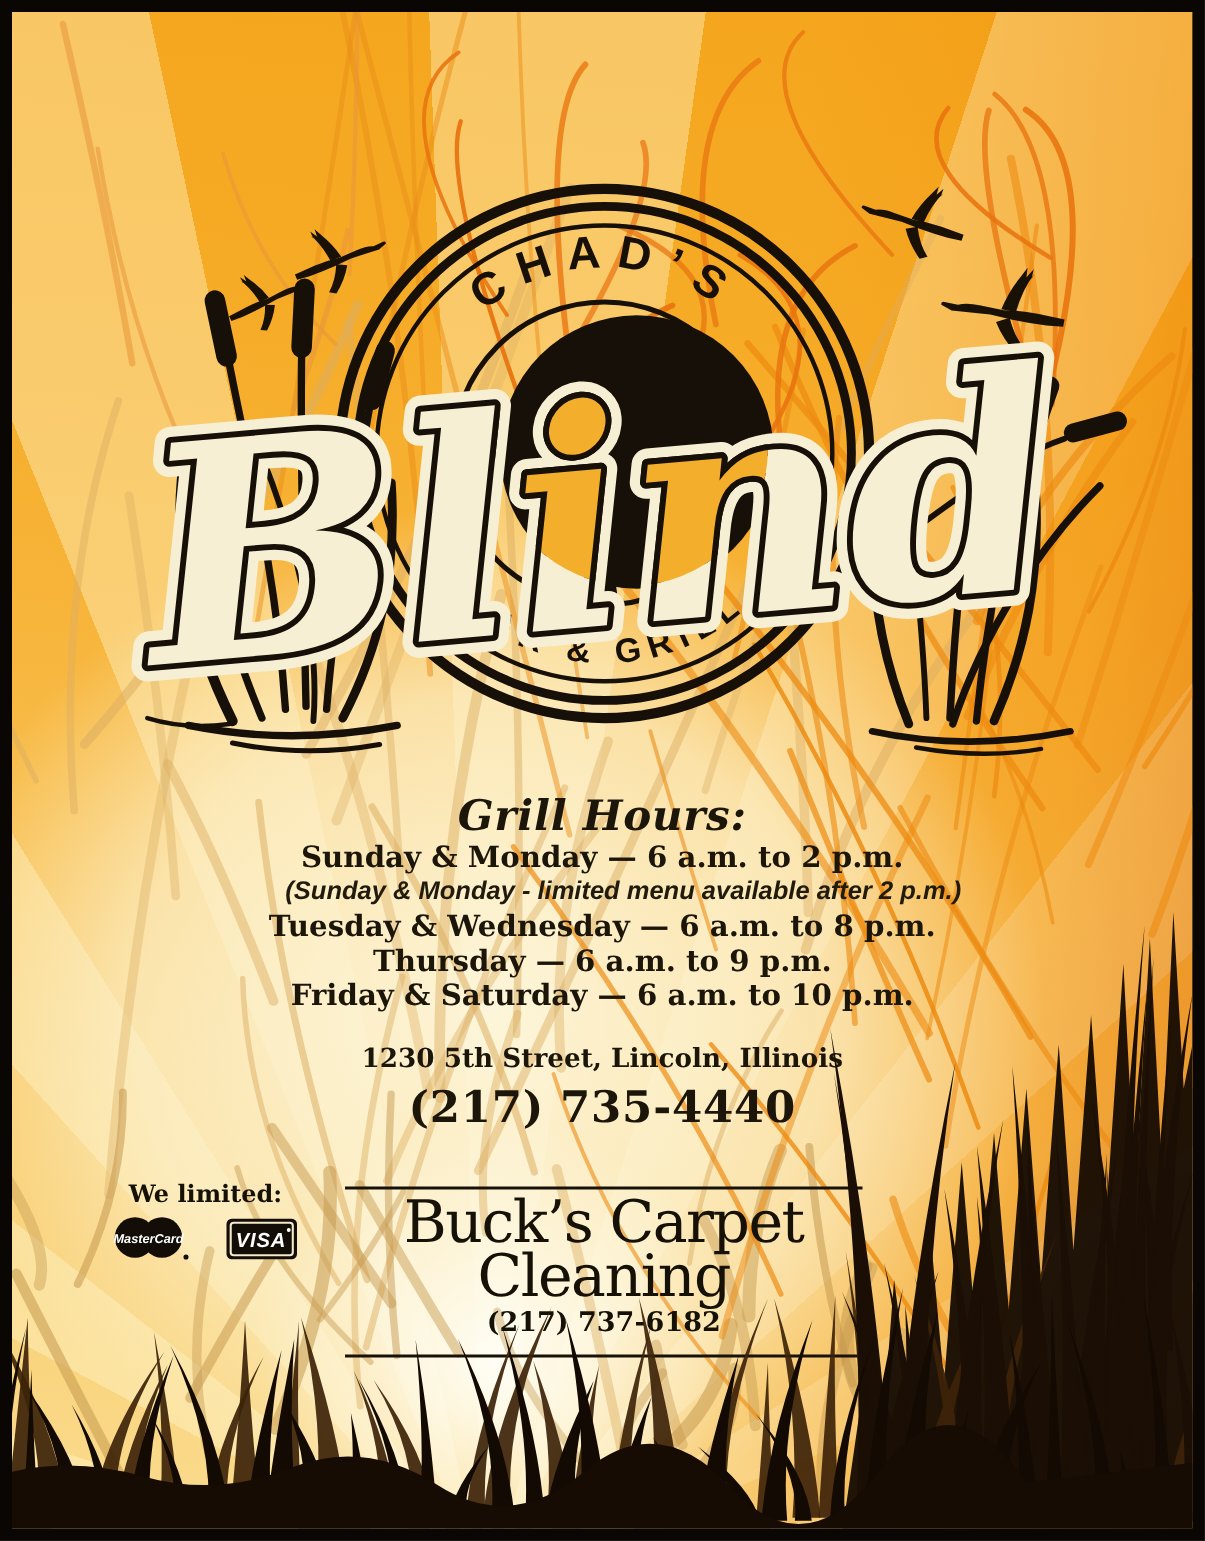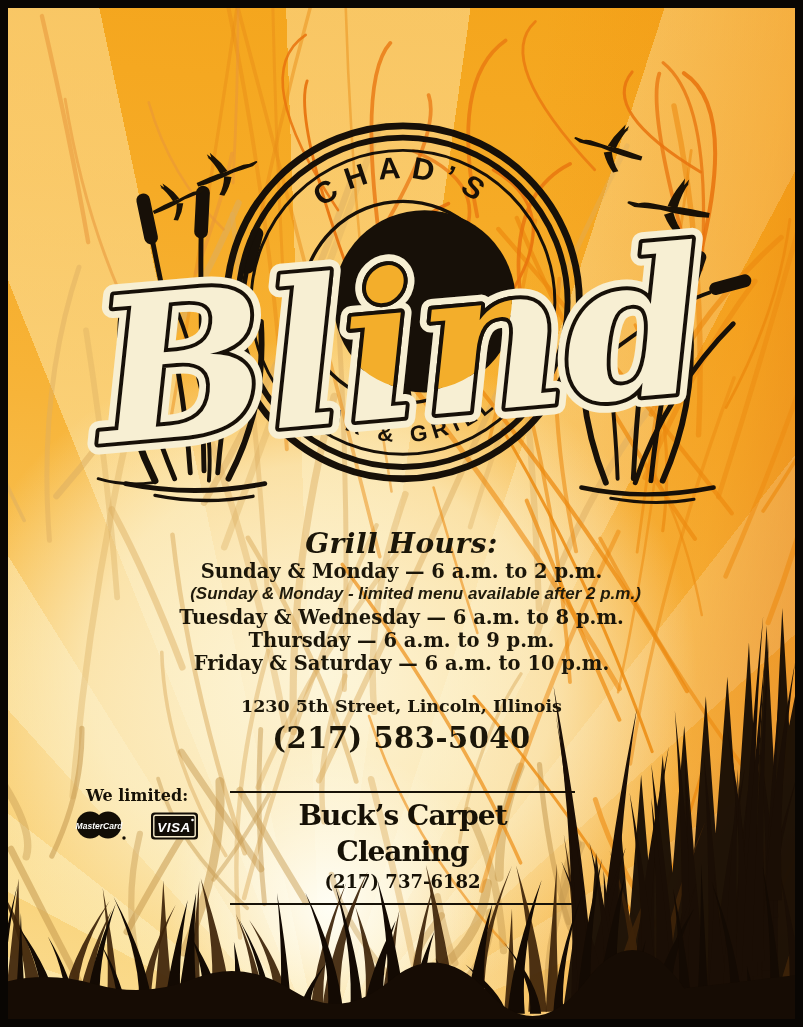--- a/index.html
+++ b/index.html
@@ -23,21 +23,21 @@
   .h-line{font-weight:bold;font-size:19.5px;line-height:23px;}
   .h-note{font-family:"Liberation Sans",sans-serif;font-style:italic;font-weight:bold;font-size:17px;line-height:22.5px;color:#201b0c;margin-left:28px;}
   .address{top:688px;font-weight:bold;font-size:17.5px;line-height:20px;}
   .phone{top:712px;font-weight:bold;font-size:29px;line-height:36px;letter-spacing:.5px;}
   .payments{left:66px;top:778px;width:126px;text-align:center;color:#161106;}
   .pay-label{font-weight:bold;font-size:16px;line-height:19px;}
   .cards{display:flex;align-items:center;justify-content:space-between;gap:7px;margin:5px 0 4px 0;}
   .atm{font-weight:bold;font-size:16.5px;line-height:19px;}
   .sponsor{left:222px;top:783px;width:345px;text-align:center;color:#161106;
     border-top:2px solid #171208;border-bottom:2px solid #171208;padding:5px 0 9px 0;}
-  .sponsor-name{font-weight:bold;font-size:28px;line-height:36px;letter-spacing:-1px;}
+  .sponsor-name{font-weight:normal;font-size:39px;line-height:36px;letter-spacing:-1px;}
   .sponsor-phone{font-weight:bold;font-size:18px;line-height:24px;}
 </style>
 </head>
 <body>
 
 <div class="page">
 
   <svg class="layer" viewBox="0 0 803 1027">
     <g id="g-soft">
         <path d="M291.3,736.2 Q286.8,566.0 332.8,393.9" stroke="#dcae62" stroke-width="7.3" fill="none" opacity="0.47" stroke-linecap="round"></path>
@@ -239,21 +239,21 @@
   <section class="abs ctr hours">
     <div class="hours-title">Grill Hours:</div>
     <div class="h-line">Sunday &amp; Monday — 6 a.m. to 2 p.m.</div>
     <div class="h-note">(Sunday &amp; Monday - limited menu available after 2 p.m.)</div>
     <div class="h-line">Tuesday &amp; Wednesday — 6 a.m. to 8 p.m.</div>
     <div class="h-line">Thursday — 6 a.m. to 9 p.m.</div>
     <div class="h-line">Friday &amp; Saturday — 6 a.m. to 10 p.m.</div>
   </section>
 
   <div class="abs ctr address">1230 5th Street, Lincoln, Illinois</div>
-  <div class="abs ctr phone">(217) 583-5040</div>
+  <div class="abs ctr phone">(217) 735-4440</div>
 
   <div class="abs payments">
     <div class="pay-label">We limited:</div>
     <div class="cards">
       <svg width="54" height="32" viewBox="0 0 54 32">
         <circle cx="16" cy="15" r="13.5" fill="#120d06"></circle>
         <circle cx="34" cy="15" r="13.5" fill="#120d06"></circle>
         <text x="25" y="18.5" text-anchor="middle" font-family="Liberation Sans, sans-serif" font-style="italic" font-weight="bold" font-size="8.5" fill="#ffffff">MasterCard</text>
         <circle cx="50" cy="28" r="1.7" fill="#120d06"></circle>
       </svg>

